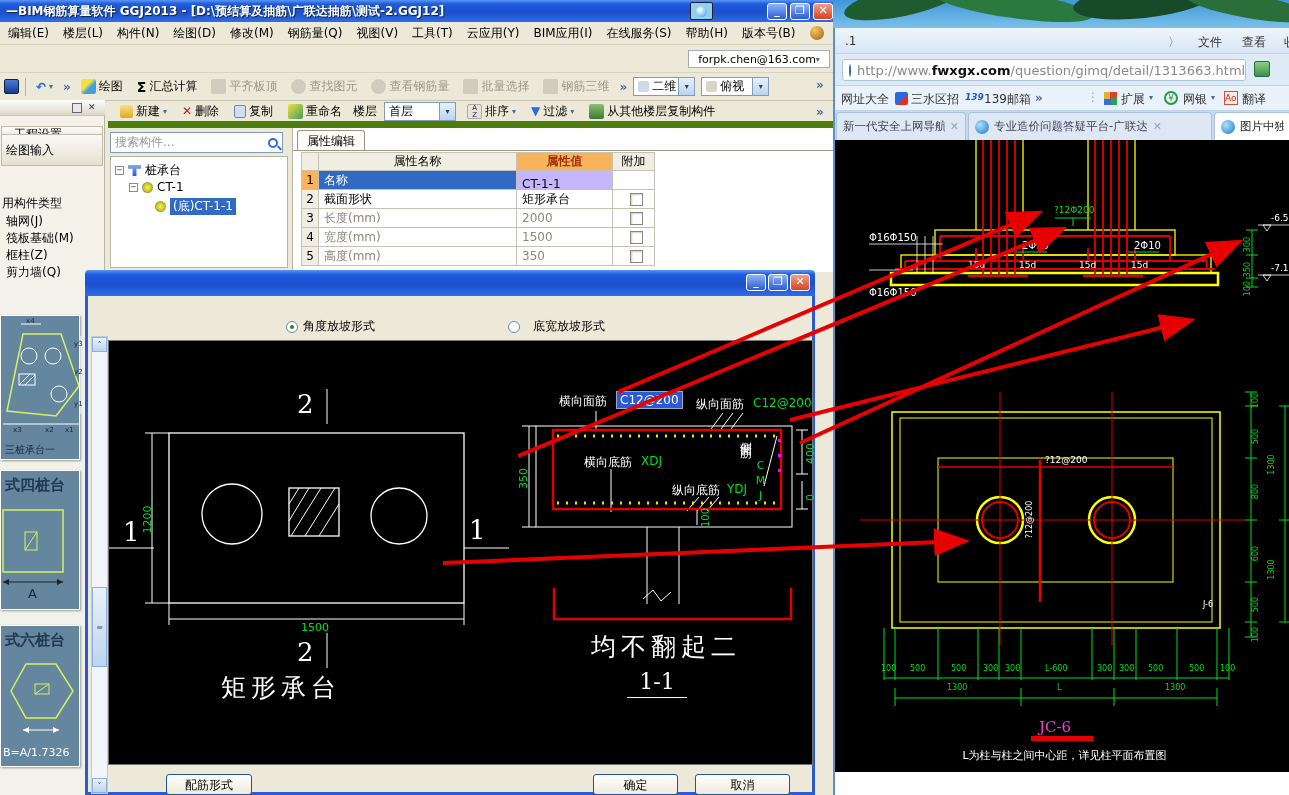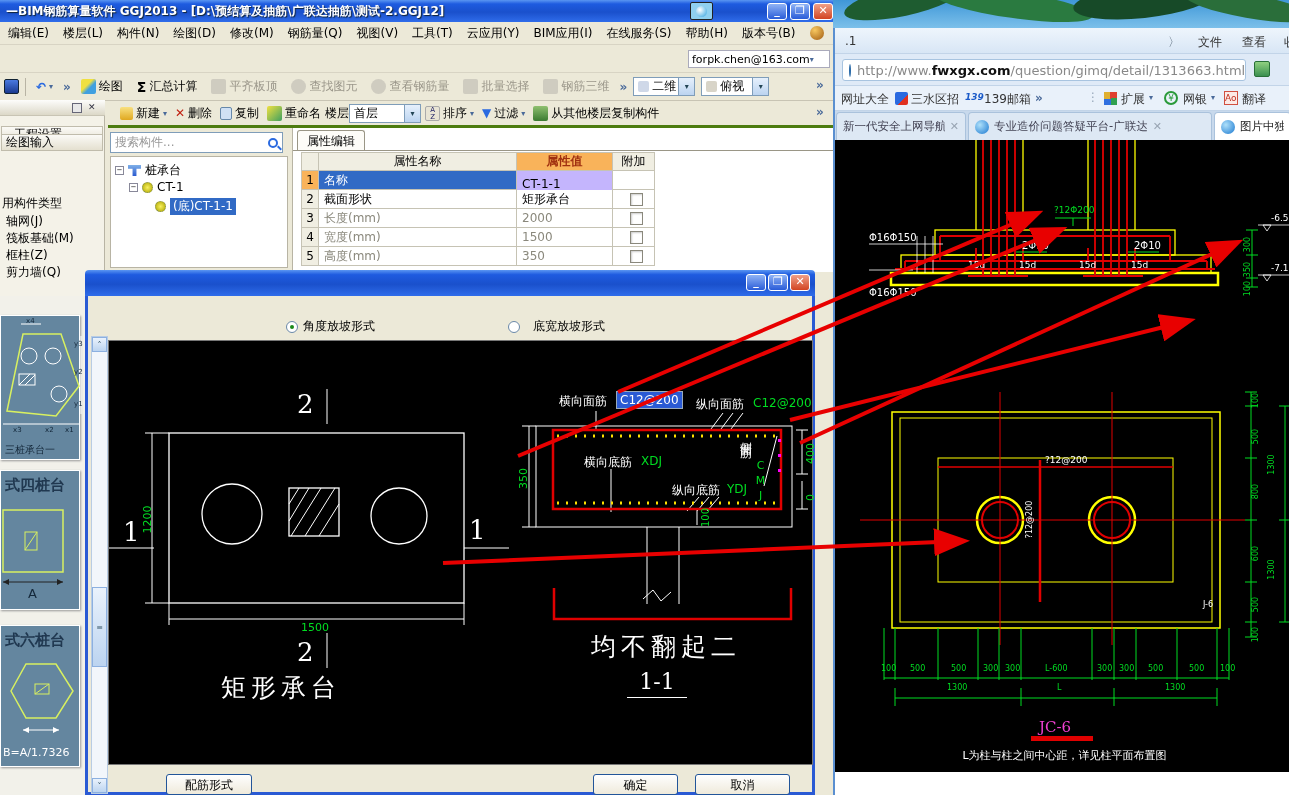--- a/index.html
+++ b/index.html
@@ -70,21 +70,21 @@
     <span>工具(T)</span>
     <span>云应用(Y)</span>
     <span>BIM应用(I)</span>
     <span>在线服务(S)</span>
     <span>帮助(H)</span>
     <span>版本号(B)</span>
     <span style="width:14px;height:14px;border-radius:50%;background:radial-gradient(circle at 35% 30%,#f8c860,#a05a10)"></span>
   </div>
 
   <div class="abs bar" style="left:0;top:45px;width:833px;height:28px;border-bottom:1px solid #d8d4c4"></div>
-  <div class="abs flex" style="left:688px;top:50px;width:142px;height:18px;background:#fff;border:1px solid #aab;font-size:11px;padding:0 3px;justify-content:flex-start">
+  <div class="abs flex" style="left:688px;top:50px;width:142px;height:18px;background:#fff;border:1px solid #aab;font-size:11px;padding:0 3px;justify-content:center">
     <span>forpk.chen@163.com</span>
       <span class="chev" style="font-size:8px">▾</span>
   </div>
 
   <div class="abs bar flex" style="left:0;top:73px;width:833px;height:28px;gap:6px;padding-left:4px;border-bottom:1px solid #c8c4b4">
     <span class="ico" style="background:linear-gradient(#4a7ae0,#1a3a90);border:1px solid #123"></span>
     <span style="border-left:1px solid #b8b4a4;height:18px"></span>
     <span class="tbtn">
         <span style="color:#2a6ae0;font-weight:bold">↶</span>
         <span class="chev" style="font-size:8px">▾</span>
@@ -125,21 +125,21 @@
         <span class="dd">▾</span>
       </span>
     <span class="combo" style="width:68px">
         <span class="ico" style="width:11px;height:11px;background:#d8d4c8;margin-right:3px"></span>
         <span>俯视</span>
         <span class="dd">▾</span>
       </span>
   </div>
   <div class="abs chev" style="left:816px;top:78px">»</div>
 
-  <div class="abs bar flex" style="left:108px;top:101px;width:725px;height:27px;gap:0;padding-left:8px;border-bottom:3px solid #4d7c0f">
+  <div class="abs bar flex" style="left:108px;top:101px;width:725px;height:27px;gap:7px;padding-left:8px;border-bottom:7px solid #4d7c0f">
     <span class="tbtn">
         <span class="ico" style="background:linear-gradient(#f8e080,#e0a820);width:13px;height:13px"></span>
         <span>新建</span>
         <span class="chev" style="font-size:8px">▾</span>
       </span>
     <span class="tbtn">
         <span style="color:#c02010;font-weight:bold">✕</span>
         <span>删除</span>
       </span>
     <span class="tbtn">
@@ -172,21 +172,21 @@
   </div>
   <div class="abs chev" style="left:816px;top:105px">»</div>
 
   <div class="abs" style="left:0;top:100px;width:105px;height:695px;background:#f4f2e8;border-right:1px solid #b8b4a4">
     <div class="abs" style="left:0;top:0;width:105px;height:16px;background:linear-gradient(#fdfdfb,#dcd8c8);border-bottom:1px solid #c8c4b4"></div>
     <div class="abs" style="left:72px;top:3px;width:10px;height:10px;border:1px solid #667;background:#e8e8e8"></div>
     <div class="abs" style="left:88px;top:2px;font-size:9px;color:#334">✕</div>
     <div class="abs flex" style="left:1px;top:26px;width:102px;height:17px;background:linear-gradient(#fbfaf6,#e4e0d0);border:1px solid #c0bcac;padding-left:12px">
         <span>工程设置</span>
       </div>
-    <div class="abs flex" style="left:1px;top:34px;width:102px;height:17px;background:linear-gradient(#fbfaf6,#e4e0d0);border:1px solid #c0bcac;padding-left:4px">
+    <div class="abs flex" style="left:1px;top:34px;width:102px;height:32px;background:linear-gradient(#fbfaf6,#e4e0d0);border:1px solid #c0bcac;padding-left:4px">
         <span>绘图输入</span>
       </div>
     <div class="abs" style="left:2px;top:95px">用构件类型</div>
     <div class="abs" style="left:6px;top:113px">轴网(J)</div>
     <div class="abs" style="left:6px;top:130px">筏板基础(M)</div>
     <div class="abs" style="left:6px;top:147px">框柱(Z)</div>
     <div class="abs" style="left:6px;top:164px">剪力墙(Q)</div>
   </div>
 
   <div class="abs flex" style="left:110px;top:132px;width:173px;height:21px;background:#fff;border:1px solid #7f9db9;justify-content:space-between;padding:0 4px">

